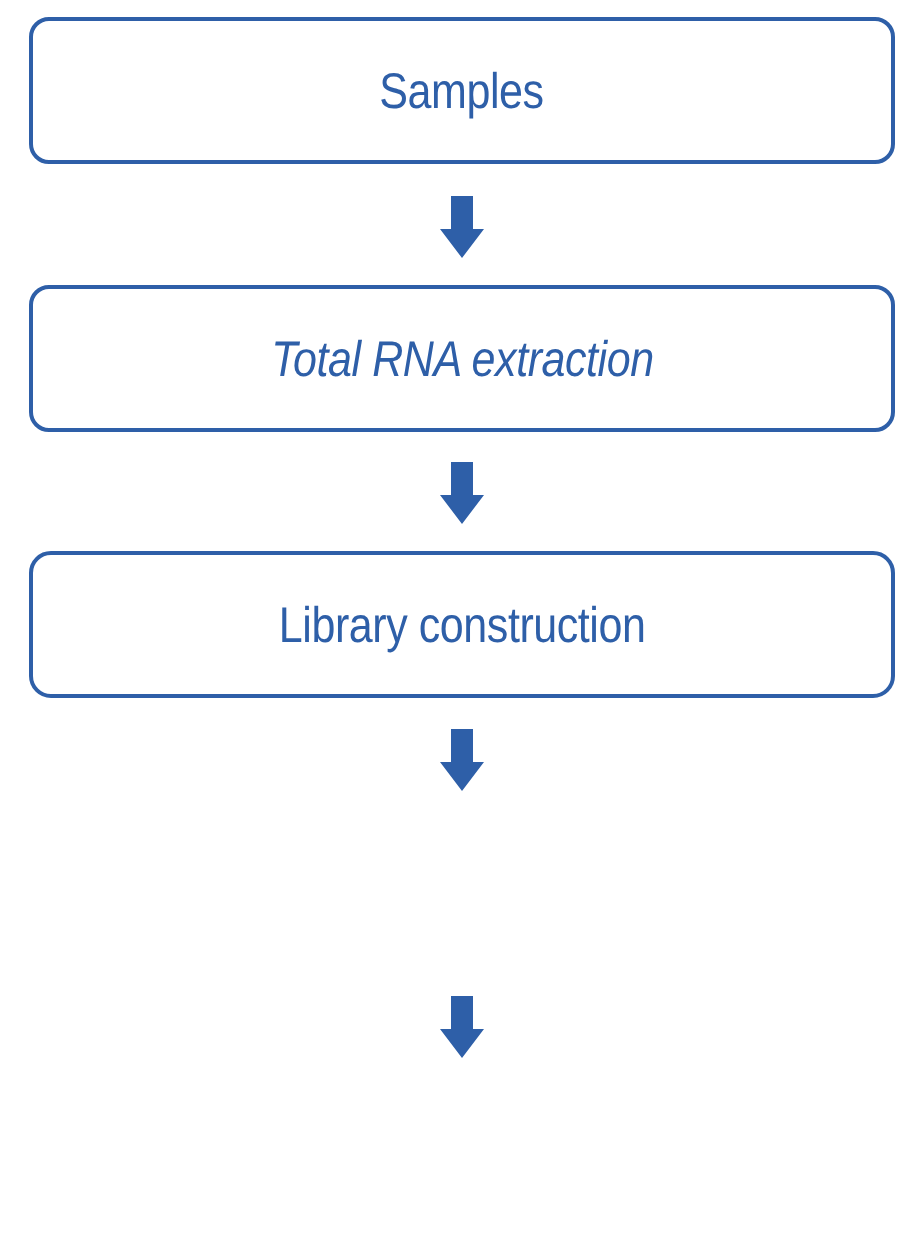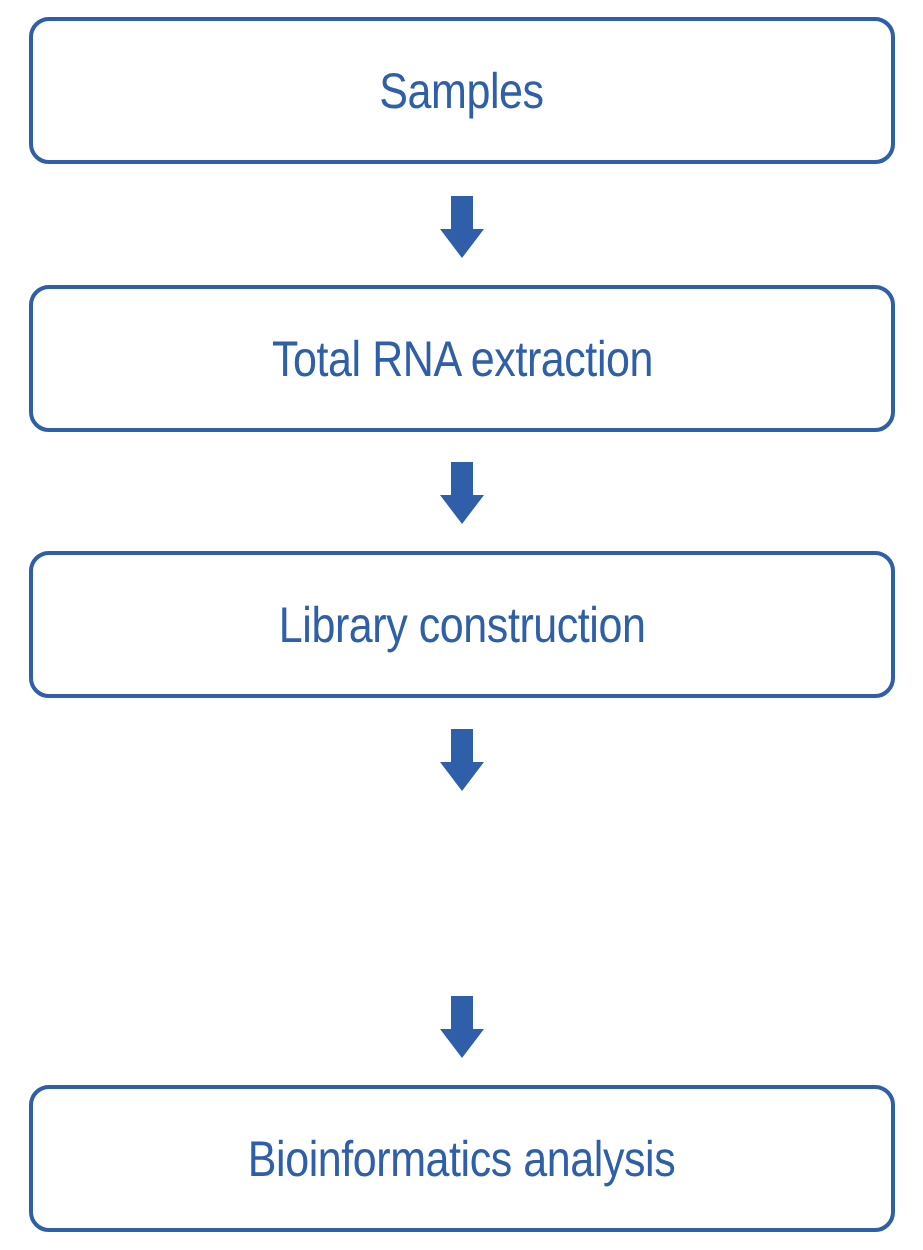--- a/index.html
+++ b/index.html
@@ -64,44 +64,41 @@
   <div class="node" style="top:17px; height:147px;">
     <span class="node-label">Samples</span>
   </div>
 
   <div class="connector" style="top:196px; height:62px;">
     <svg width="44" height="62" viewBox="0 0 44 62">
       <polygon points="11,0 33,0 33,33 44,33 22,62 0,33 11,33" fill="#2E5FA8"></polygon>
     </svg>
   </div>
 
-  <div class="node" style="top:285px; height:147px;">
+  <div class="node" style="top:285px; height:147px;font-style:italic;">
     <span class="node-label">Total RNA extraction</span>
   </div>
 
   <div class="connector" style="top:462px; height:62px;">
     <svg width="44" height="62" viewBox="0 0 44 62">
       <polygon points="11,0 33,0 33,33 44,33 22,62 0,33 11,33" fill="#2E5FA8"></polygon>
     </svg>
   </div>
 
-  <div class="node" style="top:551px; height:147px;">
+  <div class="node" style="top:551px; height:147px;border-radius:22px;">
     <span class="node-label">Library construction</span>
   </div>
 
   <div class="connector" style="top:729px; height:62px;">
     <svg width="44" height="62" viewBox="0 0 44 62">
       <polygon points="11,0 33,0 33,33 44,33 22,62 0,33 11,33" fill="#2E5FA8"></polygon>
     </svg>
   </div>
 
 
   <div class="connector" style="top:996px; height:62px;">
     <svg width="44" height="62" viewBox="0 0 44 62">
       <polygon points="11,0 33,0 33,33 44,33 22,62 0,33 11,33" fill="#2E5FA8"></polygon>
     </svg>
   </div>
 
-  <div class="node" style="top:1085px; height:147px;">
-    <span class="node-label">Bioinformatics analysis</span>
-  </div>
 
 </div>
 
 </body></html>

